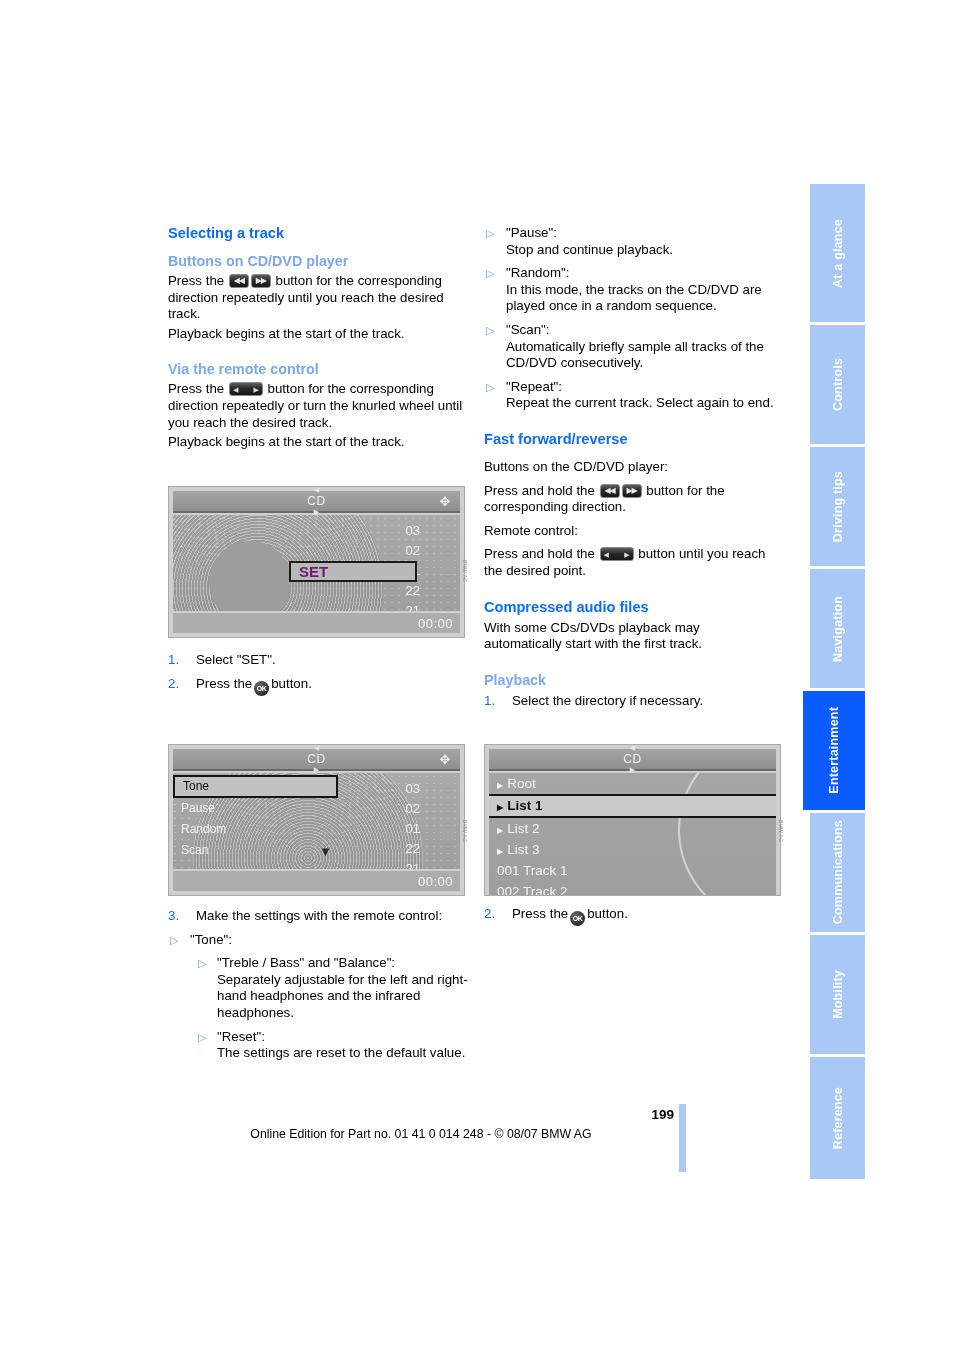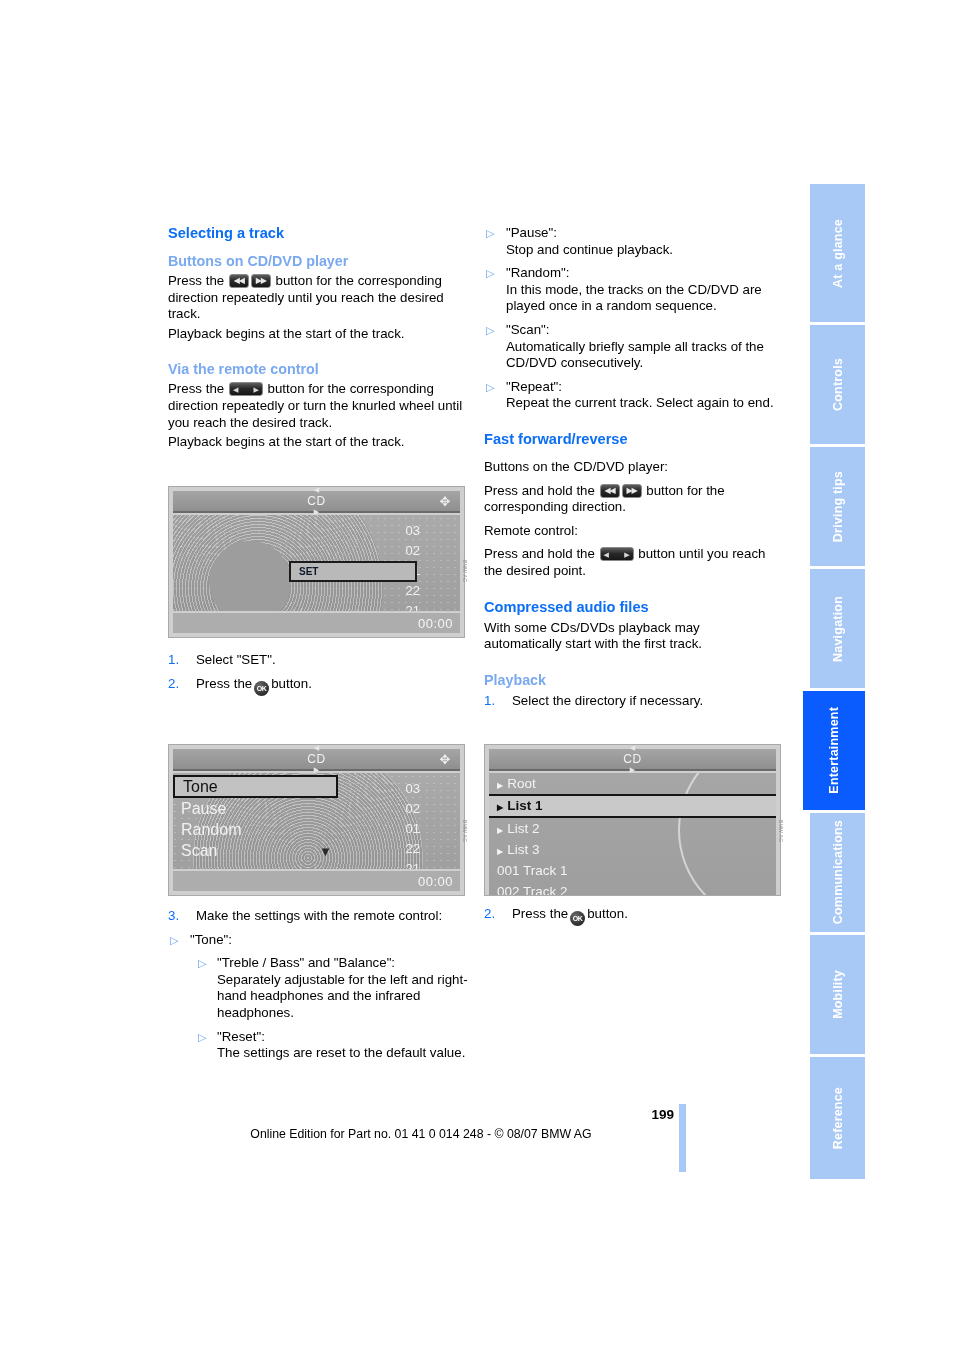--- a/index.html
+++ b/index.html
@@ -256,38 +256,38 @@
   .setbar {
     position: absolute;
     left: 116px;
     top: 46px;
     width: 128px;
     height: 21px;
     border: 2px solid #1b1b1b;
     background: #b9b9b9;
     display: flex;
     align-items: center;
-    color: #0f172a;
-    font-weight: bold;
-    font-size: 10px;
+    color: #701a75;
+    font-weight: bold;
+    font-size: 15px;
     padding-left: 8px;
   }
 
   
   .menulist {
     position: absolute;
     left: 0px; top: 2px;
     width: 165px;
   }
   .menulist .mi {
     height: 21px;
     line-height: 21px;
     padding-left: 8px;
     color: #f1f1f1;
-    font-size: 16px;
+    font-size: 12px;
   }
   .menulist .mi.sel {
     background: #c2c2c2;
     border: 2px solid #141414;
     color: #111;
     height: 23px;
     line-height: 19px;
   }
   .menulist .caret {
     position: absolute;

